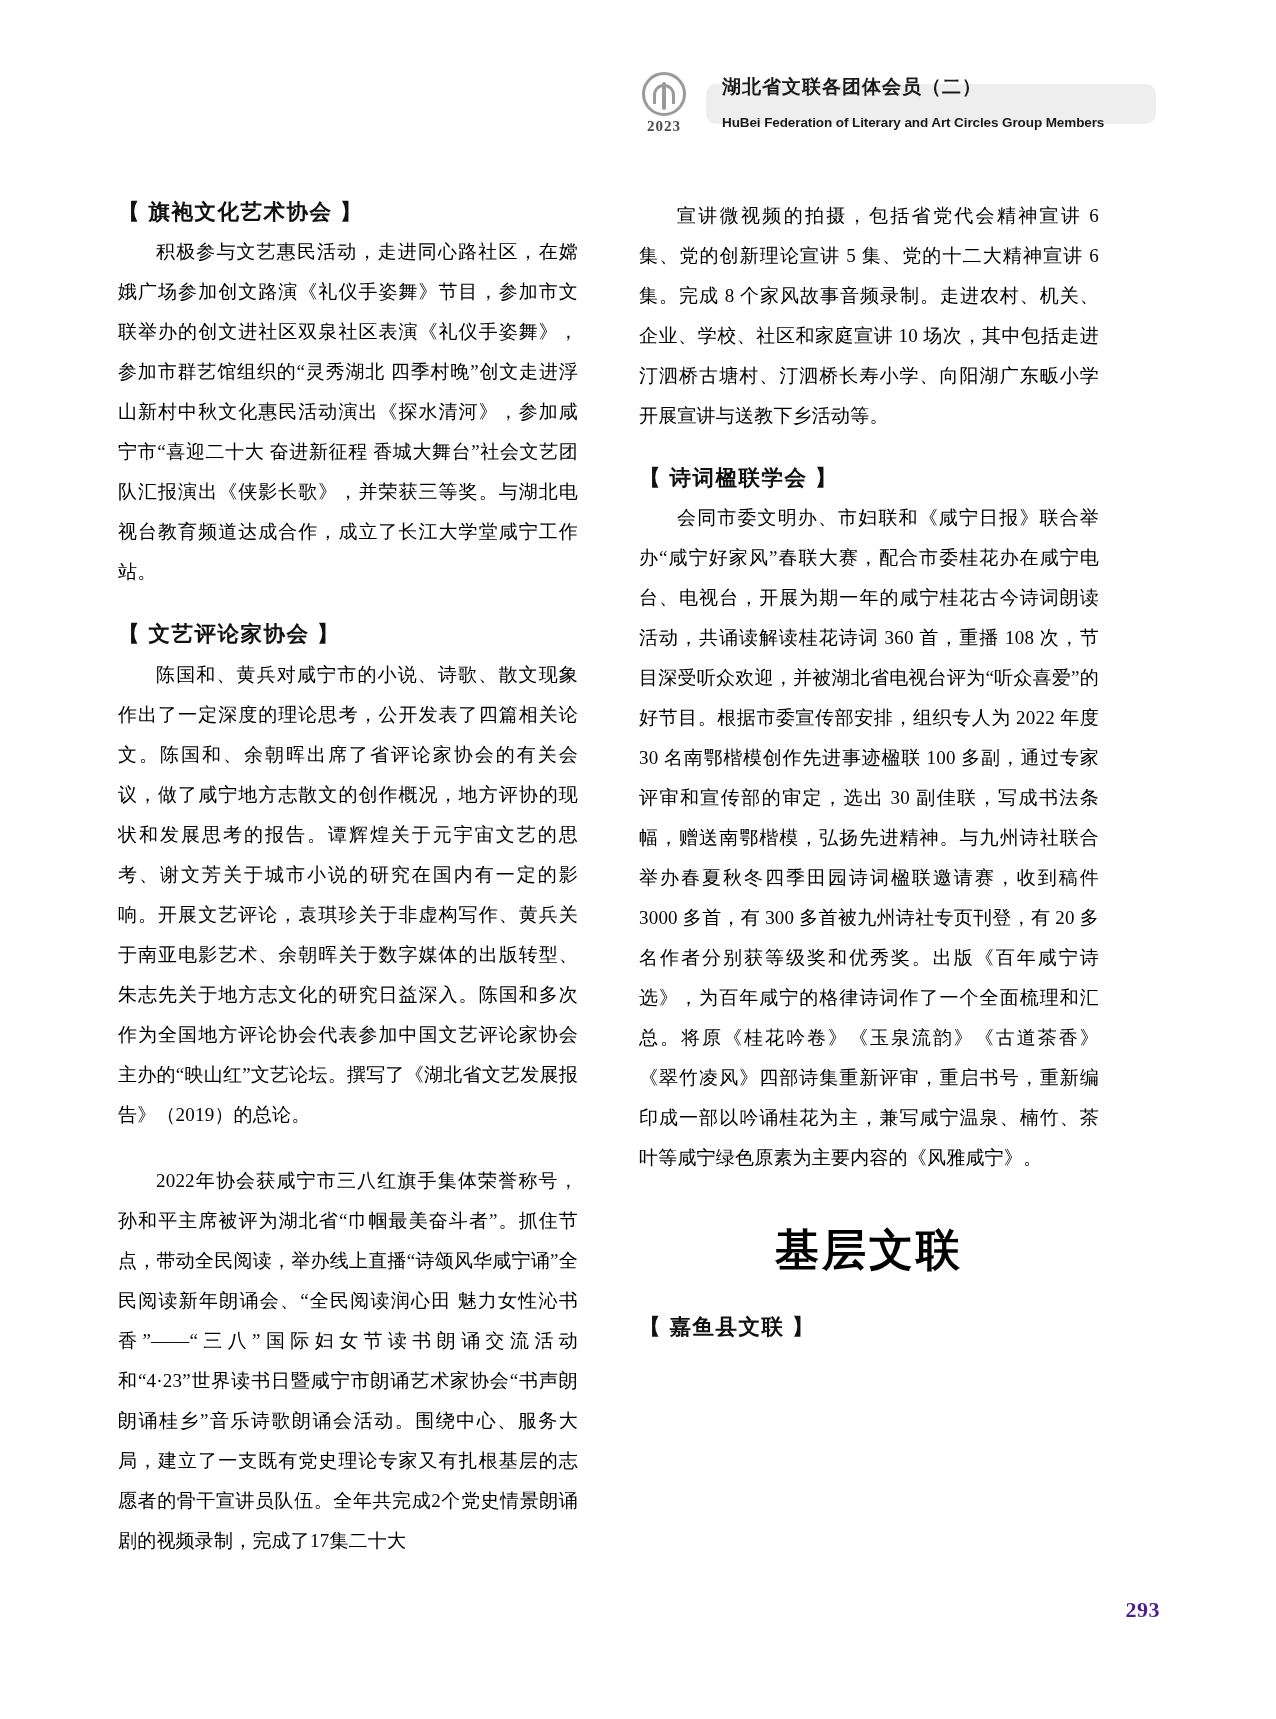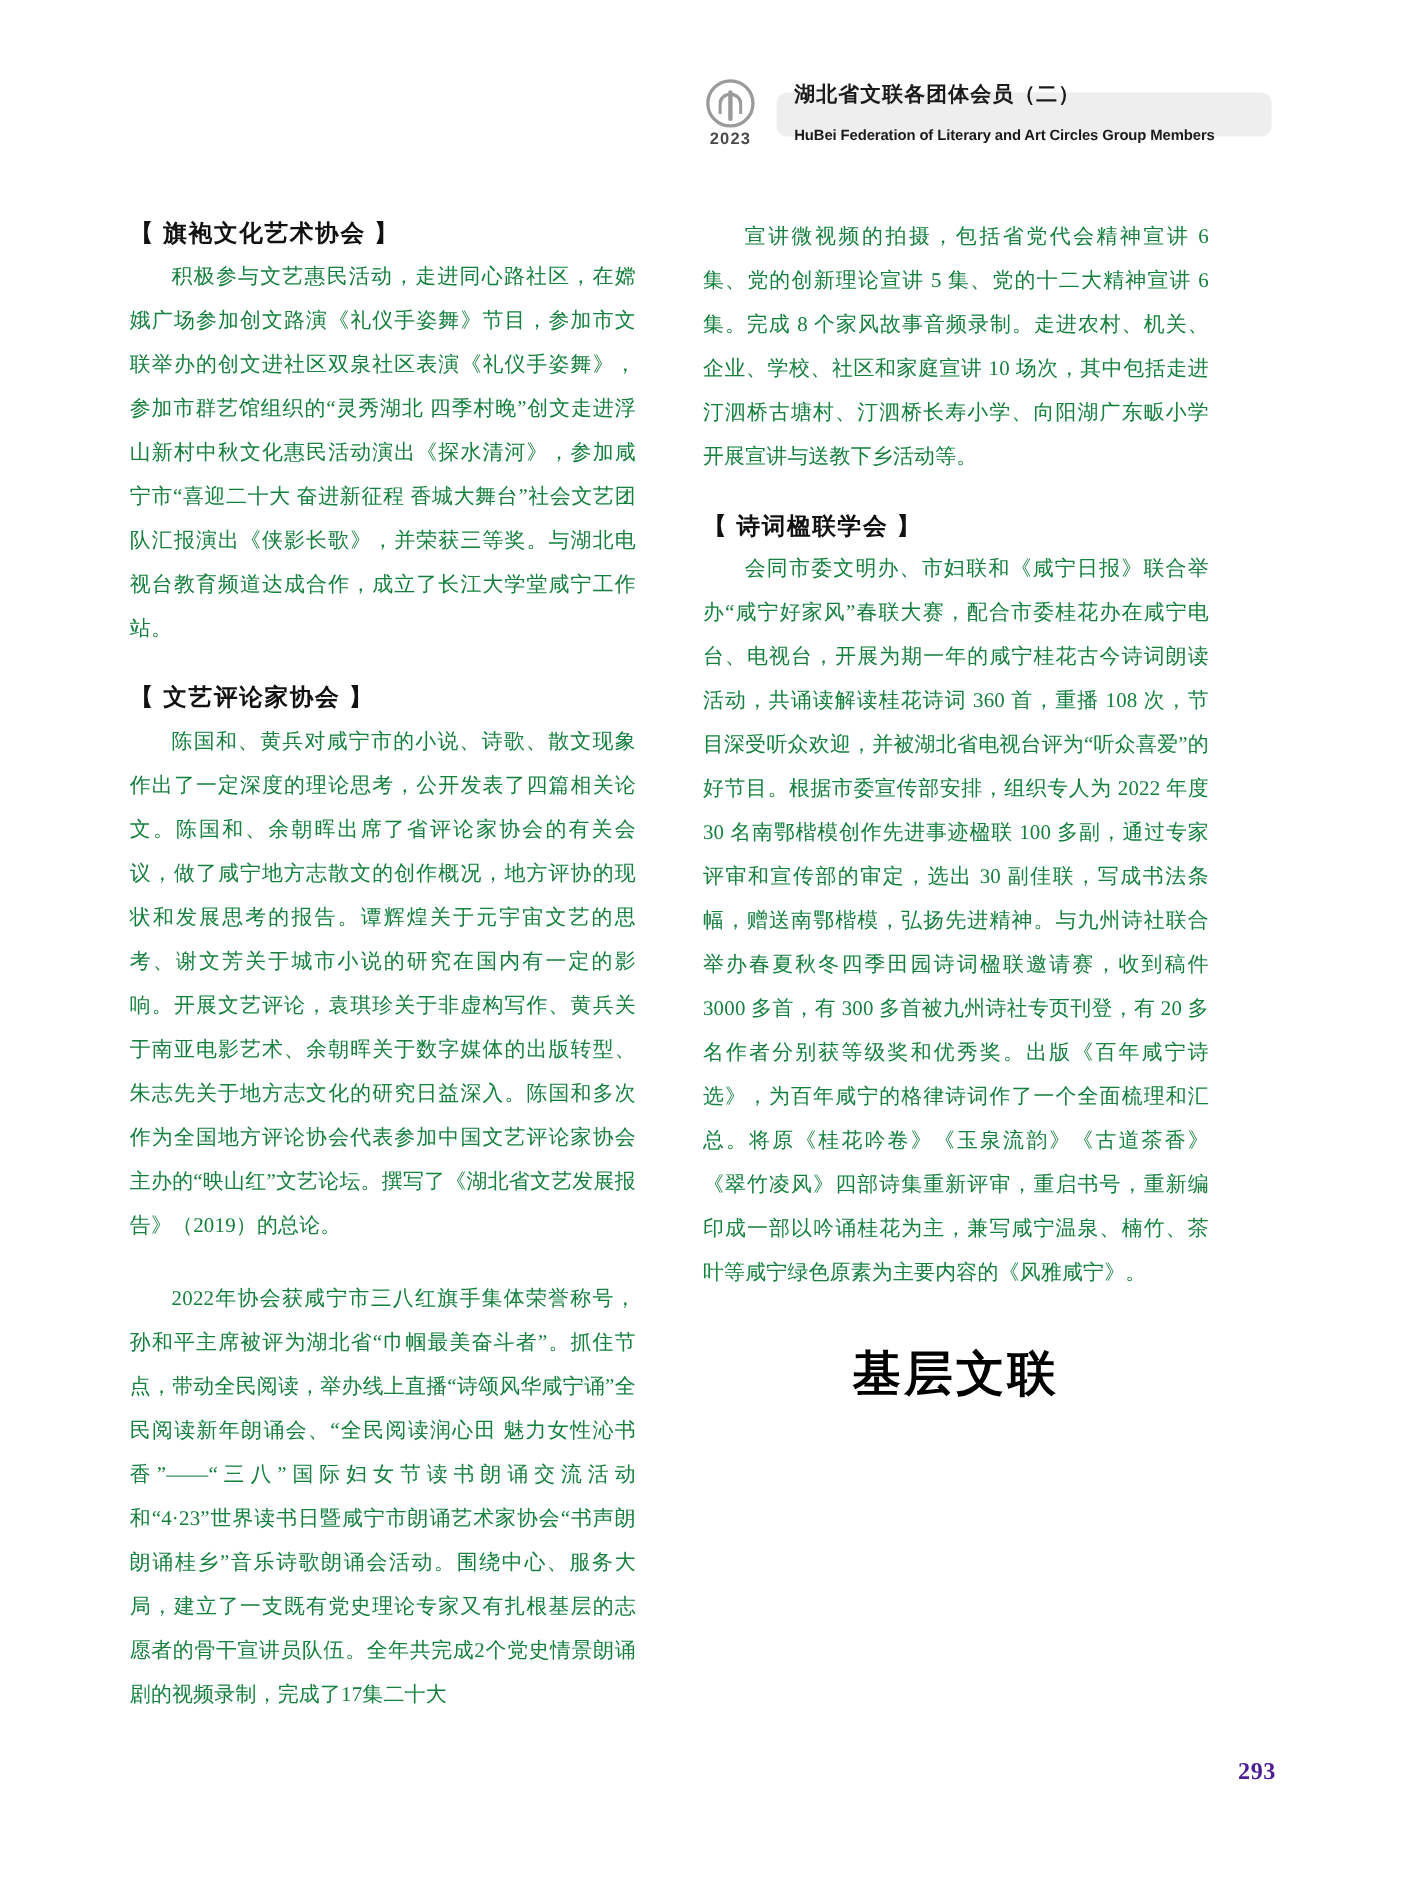--- a/index.html
+++ b/index.html
@@ -65,21 +65,21 @@
     left: 8px;
     top: 9px;
     width: 22px;
     height: 20px;
     border: 3px solid #9a9a9a;
     border-bottom: none;
     border-radius: 14px 14px 0 0;
     box-sizing: border-box;
   }
   .logo-year {
-    font-family: Liberation Sans, sans-serif;
+    font-family: Liberation Serif, serif;
     font-weight: bold;
     font-size: 15px;
     color: #4a4a4a;
     letter-spacing: 1px;
     margin-top: 2px;
   }
   .header-band {
     flex: 1 1 auto;
     background: #eeeeee;
     border-radius: 10px;
@@ -137,21 +137,21 @@
   .sec-block:last-child { margin-bottom: 0; }
 
   p.body {
     margin: 0;
     font-family: "Liberation Serif", "DejaVu Serif", serif;
     font-size: 19px;
     line-height: 40px;
     text-align: justify;
     text-justify: inter-ideograph;
     text-indent: 2em;
-    color: #15803d;
+    color: #000000;
     letter-spacing: 0.2px;
   }
 
   .big-heading {
     font-family: "Liberation Sans", sans-serif;
     font-weight: bold;
     font-size: 44px;
     letter-spacing: 3px;
     text-align: center;
     color: #000;
@@ -213,20 +213,21 @@
       </div>
 
       <div class="sec-block">
         <h2 class="sec-title">【 诗词楹联学会 】</h2>
         <p class="body">会同市委文明办、市妇联和《咸宁日报》联合举办“咸宁好家风”春联大赛，配合市委桂花办在咸宁电台、电视台，开展为期一年的咸宁桂花古今诗词朗读活动，共诵读解读桂花诗词 360 首，重播 108 次，节目深受听众欢迎，并被湖北省电视台评为“听众喜爱”的好节目。根据市委宣传部安排，组织专人为 2022 年度 30 名南鄂楷模创作先进事迹楹联 100 多副，通过专家评审和宣传部的审定，选出 30 副佳联，写成书法条幅，赠送南鄂楷模，弘扬先进精神。与九州诗社联合举办春夏秋冬四季田园诗词楹联邀请赛，收到稿件 3000 多首，有 300 多首被九州诗社专页刊登，有 20 多名作者分别获等级奖和优秀奖。出版《百年咸宁诗选》，为百年咸宁的格律诗词作了一个全面梳理和汇总。将原《桂花吟卷》《玉泉流韵》《古道茶香》《翠竹凌风》四部诗集重新评审，重启书号，重新编印成一部以吟诵桂花为主，兼写咸宁温泉、楠竹、茶叶等咸宁绿色原素为主要内容的《风雅咸宁》。</p>
       </div>
 
       <h1 class="big-heading">基层文联</h1>
 
       <div class="sec-block">
+        <h2 class="sec-title">【 嘉鱼县文联 】</h2>
       </div>
 
     </div>
 
   </div>
 
   <div class="page-number">293</div>
 
 </div>
 

